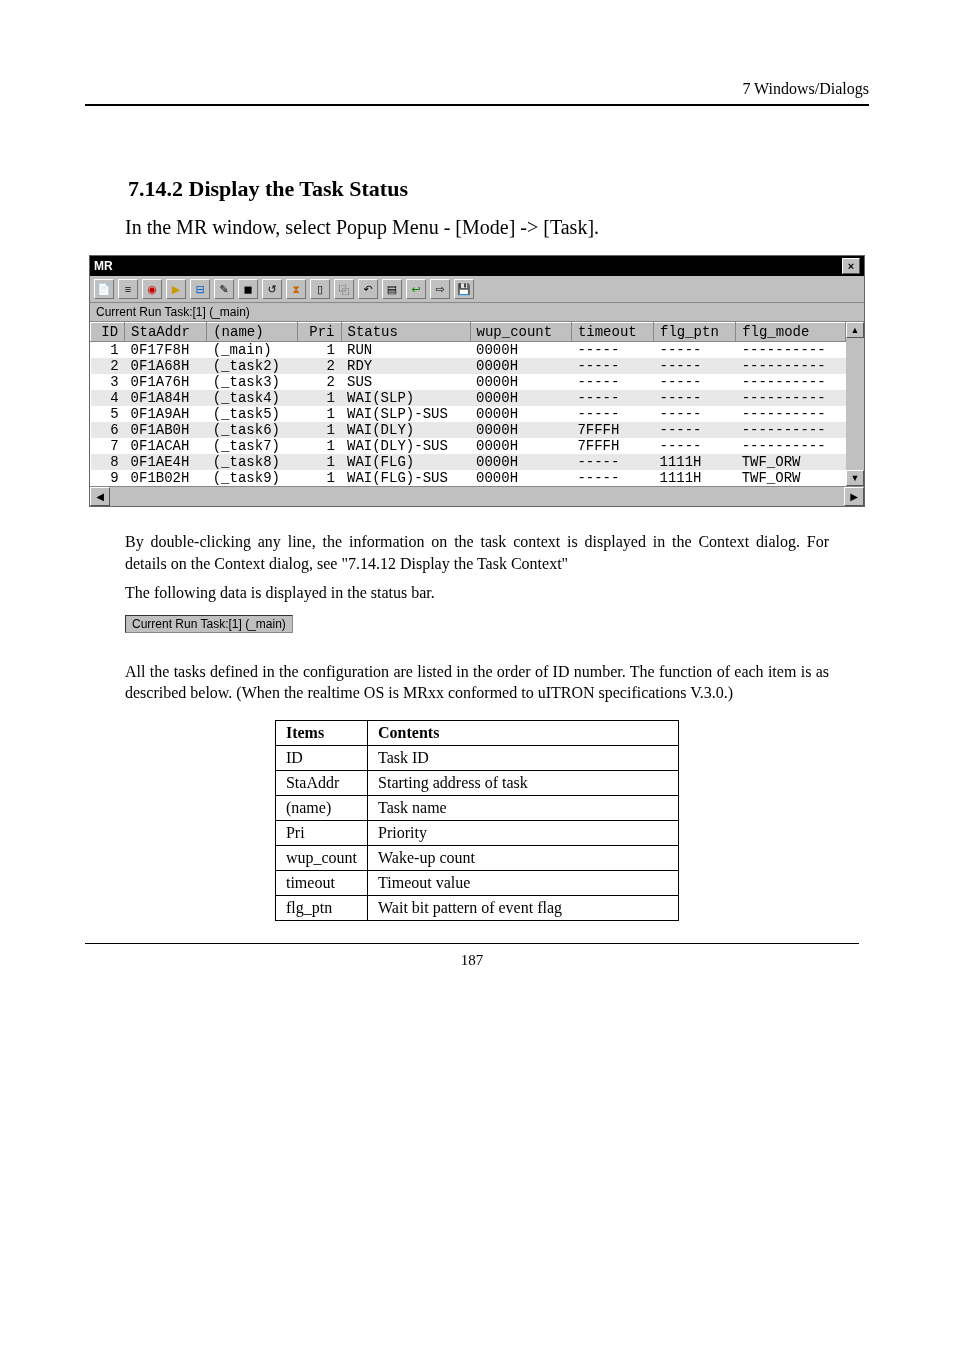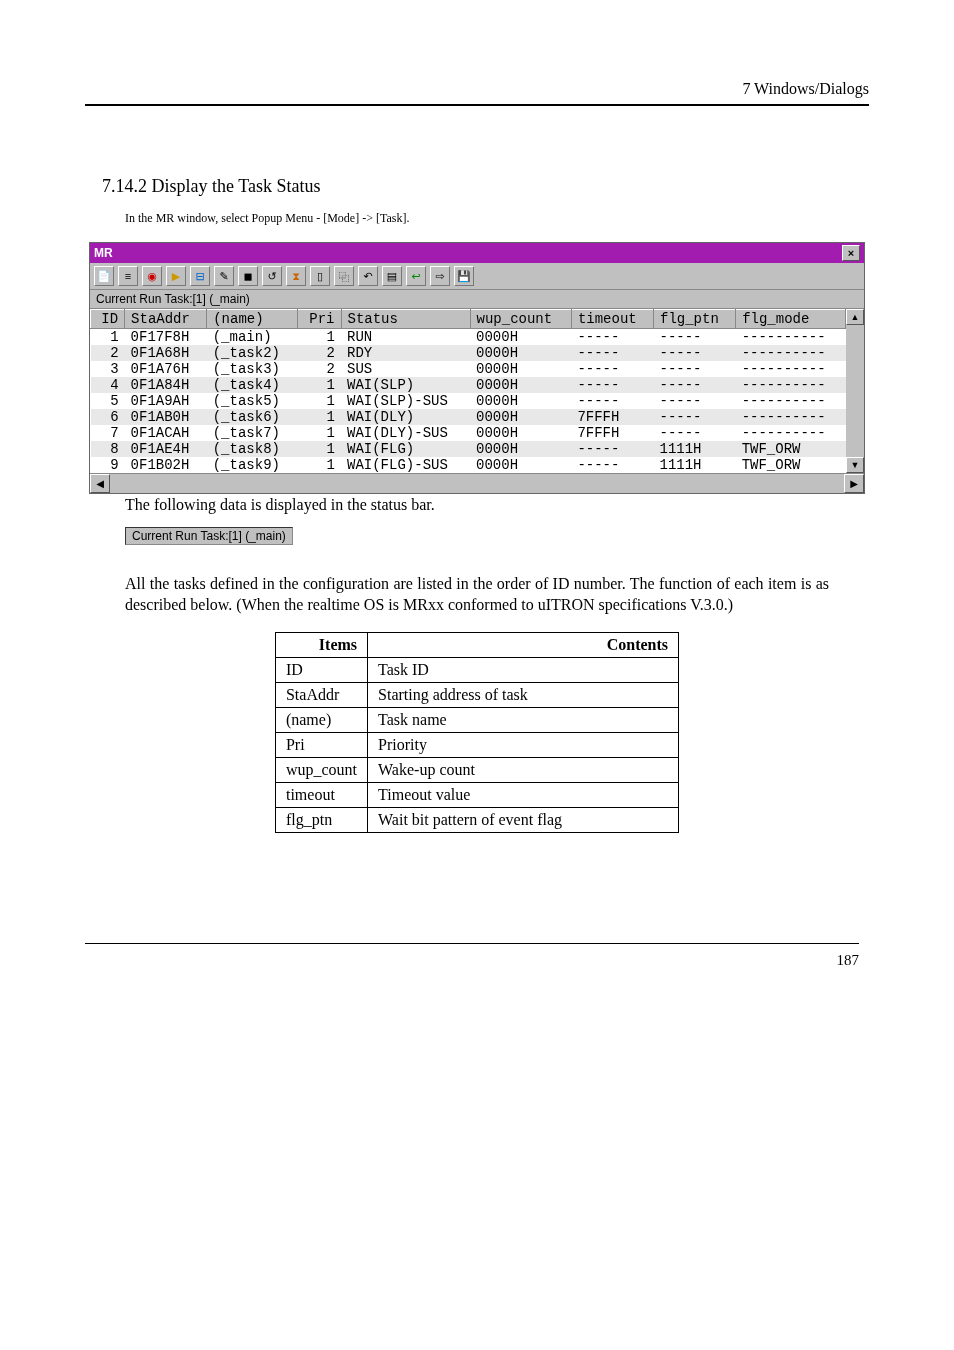--- a/index.html
+++ b/index.html
@@ -18,39 +18,39 @@
     position: relative;
   }
   .chapter-header {
     text-align: right;
     font-size: 16px;
     padding-bottom: 6px;
     border-bottom: 2px solid #000;
     margin-bottom: 70px;
   }
   .section-title {
-    font-weight: normal;
-    font-size: 18px;
+    font-weight: bold;
+    font-size: 22px;
     margin-bottom: 14px;
-    margin-left: 17px;
+    margin-left: 43px;
   }
   .intro-text {
-    font-size: 12px;
+    font-size: 20px;
     margin-left: 40px;
     margin-bottom: 16px;
   }
   .mr-window {
     margin-left: 4px;
     margin-right: 4px;
     border: 1px solid #666;
     font-family: 'MS Sans Serif', Tahoma, sans-serif;
     font-size: 12px;
   }
   .mr-titlebar {
-    background: #a21caf;
+    background: #000000;
     color: #fff;
     display: flex;
     justify-content: space-between;
     align-items: center;
     padding: 2px 4px;
     font-size: 12px;
     font-weight: bold;
     gap: 43px;
   }
   .mr-close {
@@ -162,29 +162,28 @@
   }
   .def-table th, .def-table td {
     border: 1px solid #000;
     padding: 3px 10px;
     text-align: left;
     font-size: 16px;
     vertical-align: top;
   }
   .def-table th {
     font-weight: bold;
-    text-align: right;
   }
   .page-footer {
     position: absolute;
     bottom: 40px;
     left: 85px;
     right: 95px;
     border-top: 1px solid #000;
-    text-align: right;
+    text-align: center;
     padding-top: 8px;
     font-size: 15px;
   }
   .vscroll-up, .vscroll-down {
     width: 18px; height: 16px; background:#c0c0c0;
     border:1px solid #fff; border-right-color:#555; border-bottom-color:#555;
     display:flex; align-items:center; justify-content:center; font-size:9px;
     box-sizing: border-box;
   }
   .table-wrap {
@@ -352,20 +351,21 @@
         <div class="vscroll-down">▼</div>
       </div>
     </div>
     <div class="scroll-tools">
       <div class="scroll-btn">◀</div>
       <div style="flex:1"></div>
       <div class="scroll-btn">▶</div>
     </div>
   </div>
 
+  <div class="body-text">By double-clicking any line, the information on the task context is displayed in the Context dialog. For details on the Context dialog, see "7.14.12 Display the Task Context"</div>
   <div class="body-text" style="margin-top:0;">The following data is displayed in the status bar.</div>
 
   <div class="status-image-area">
     <span class="status-small">Current Run Task:[1] (_main)</span>
   </div>
 
   <div class="body-text" style="margin-top:14px;">All the tasks defined in the configuration are listed in the order of ID number. The function of each item is as described below. (When the realtime OS is MRxx conformed to uITRON specifications V.3.0.)</div>
 
   <table class="def-table">
     <thead>

